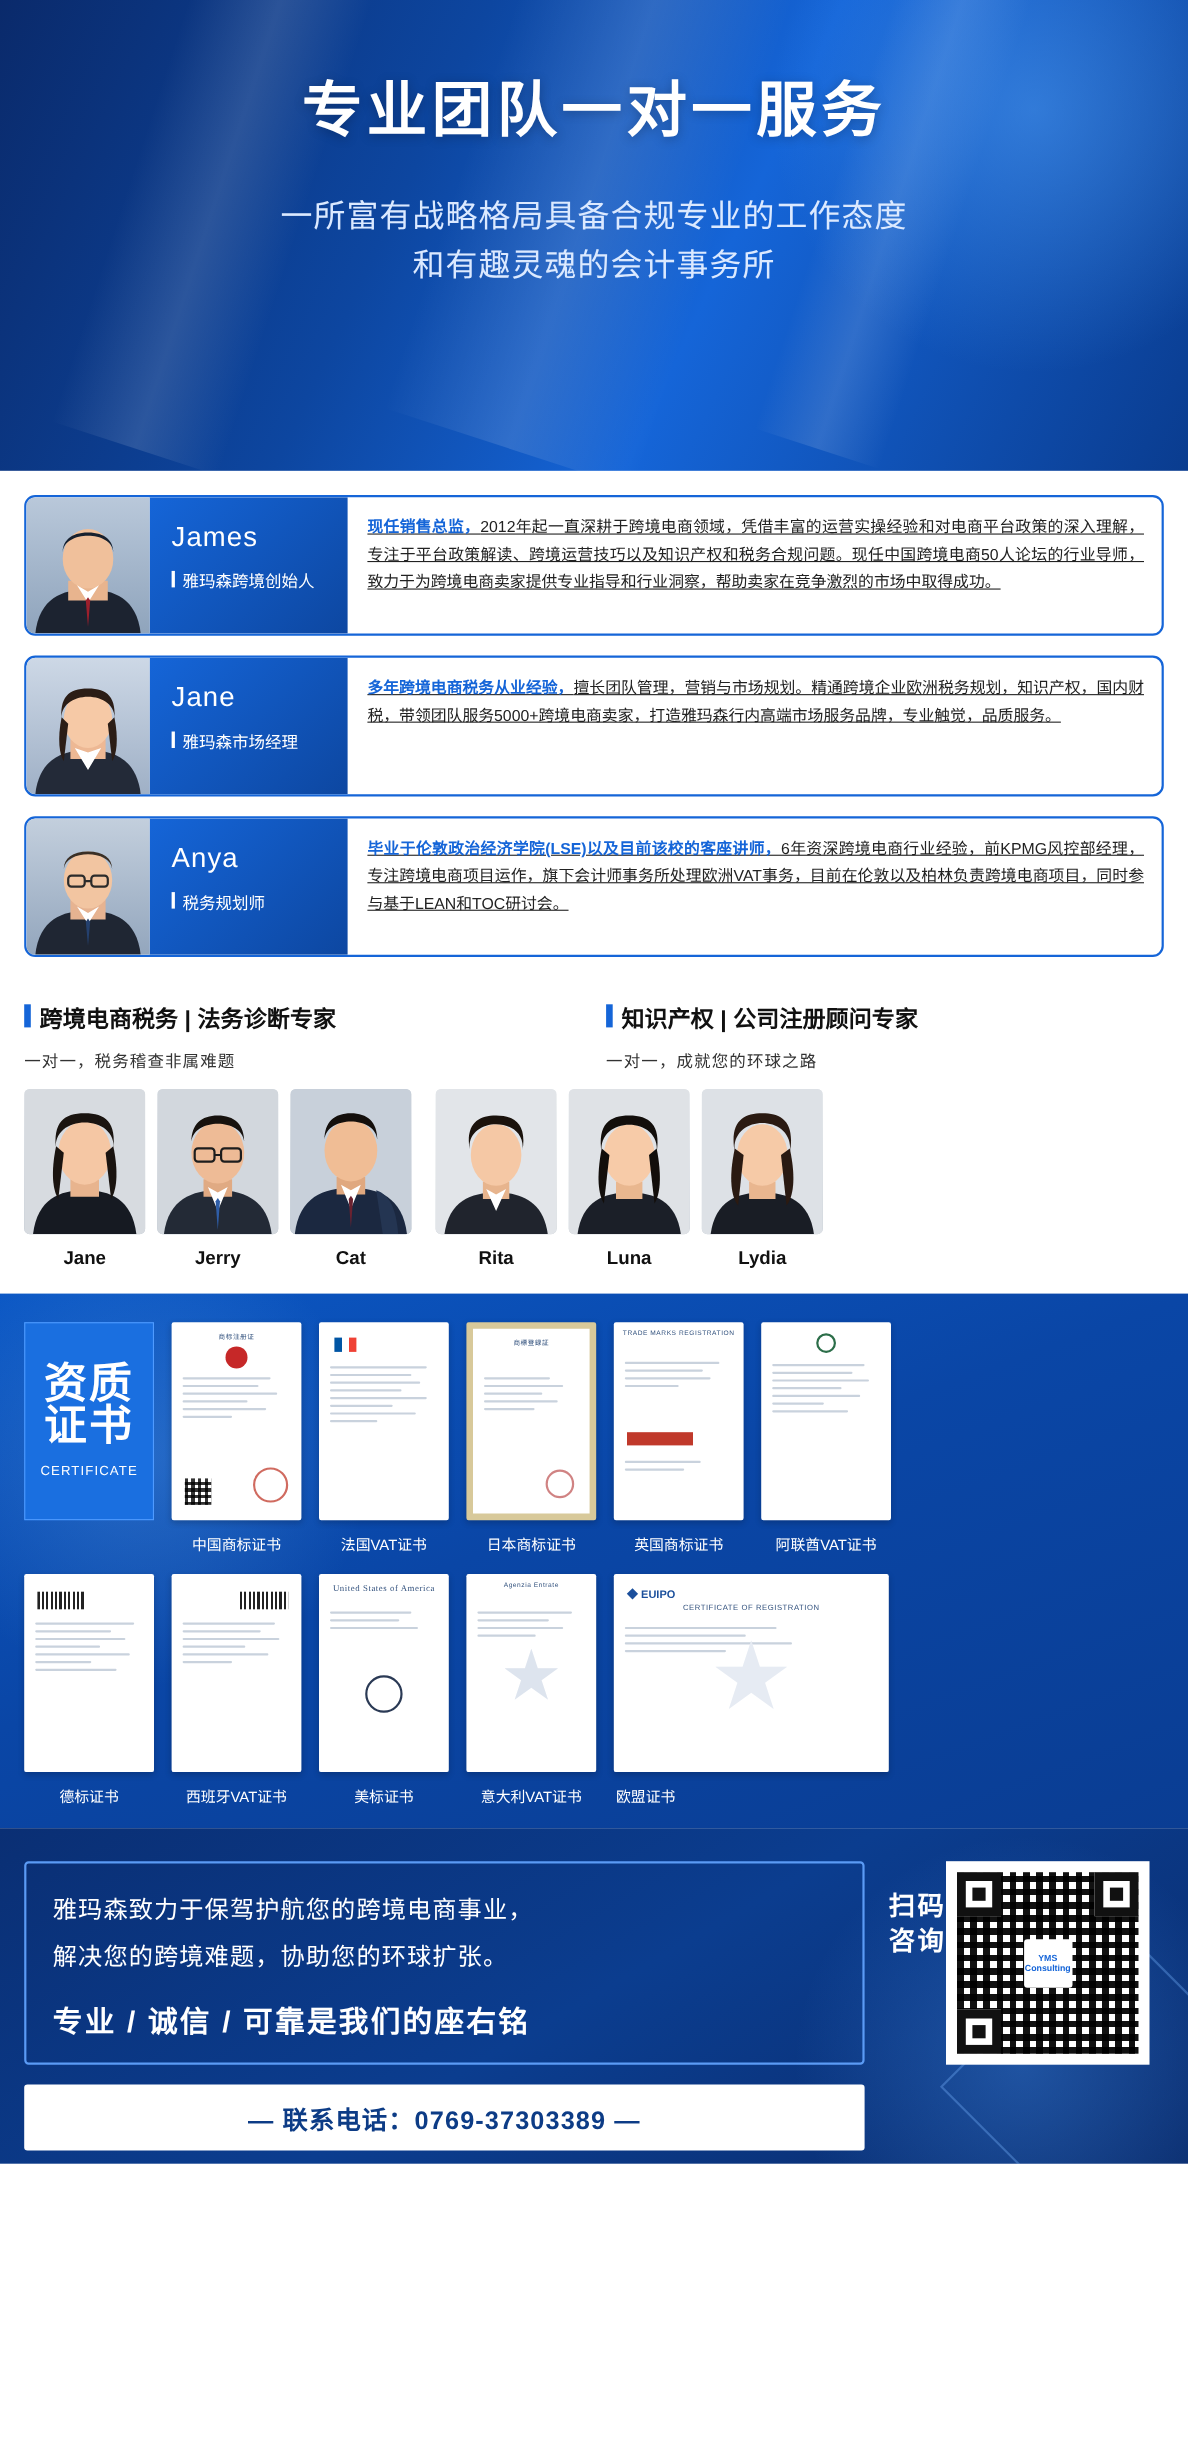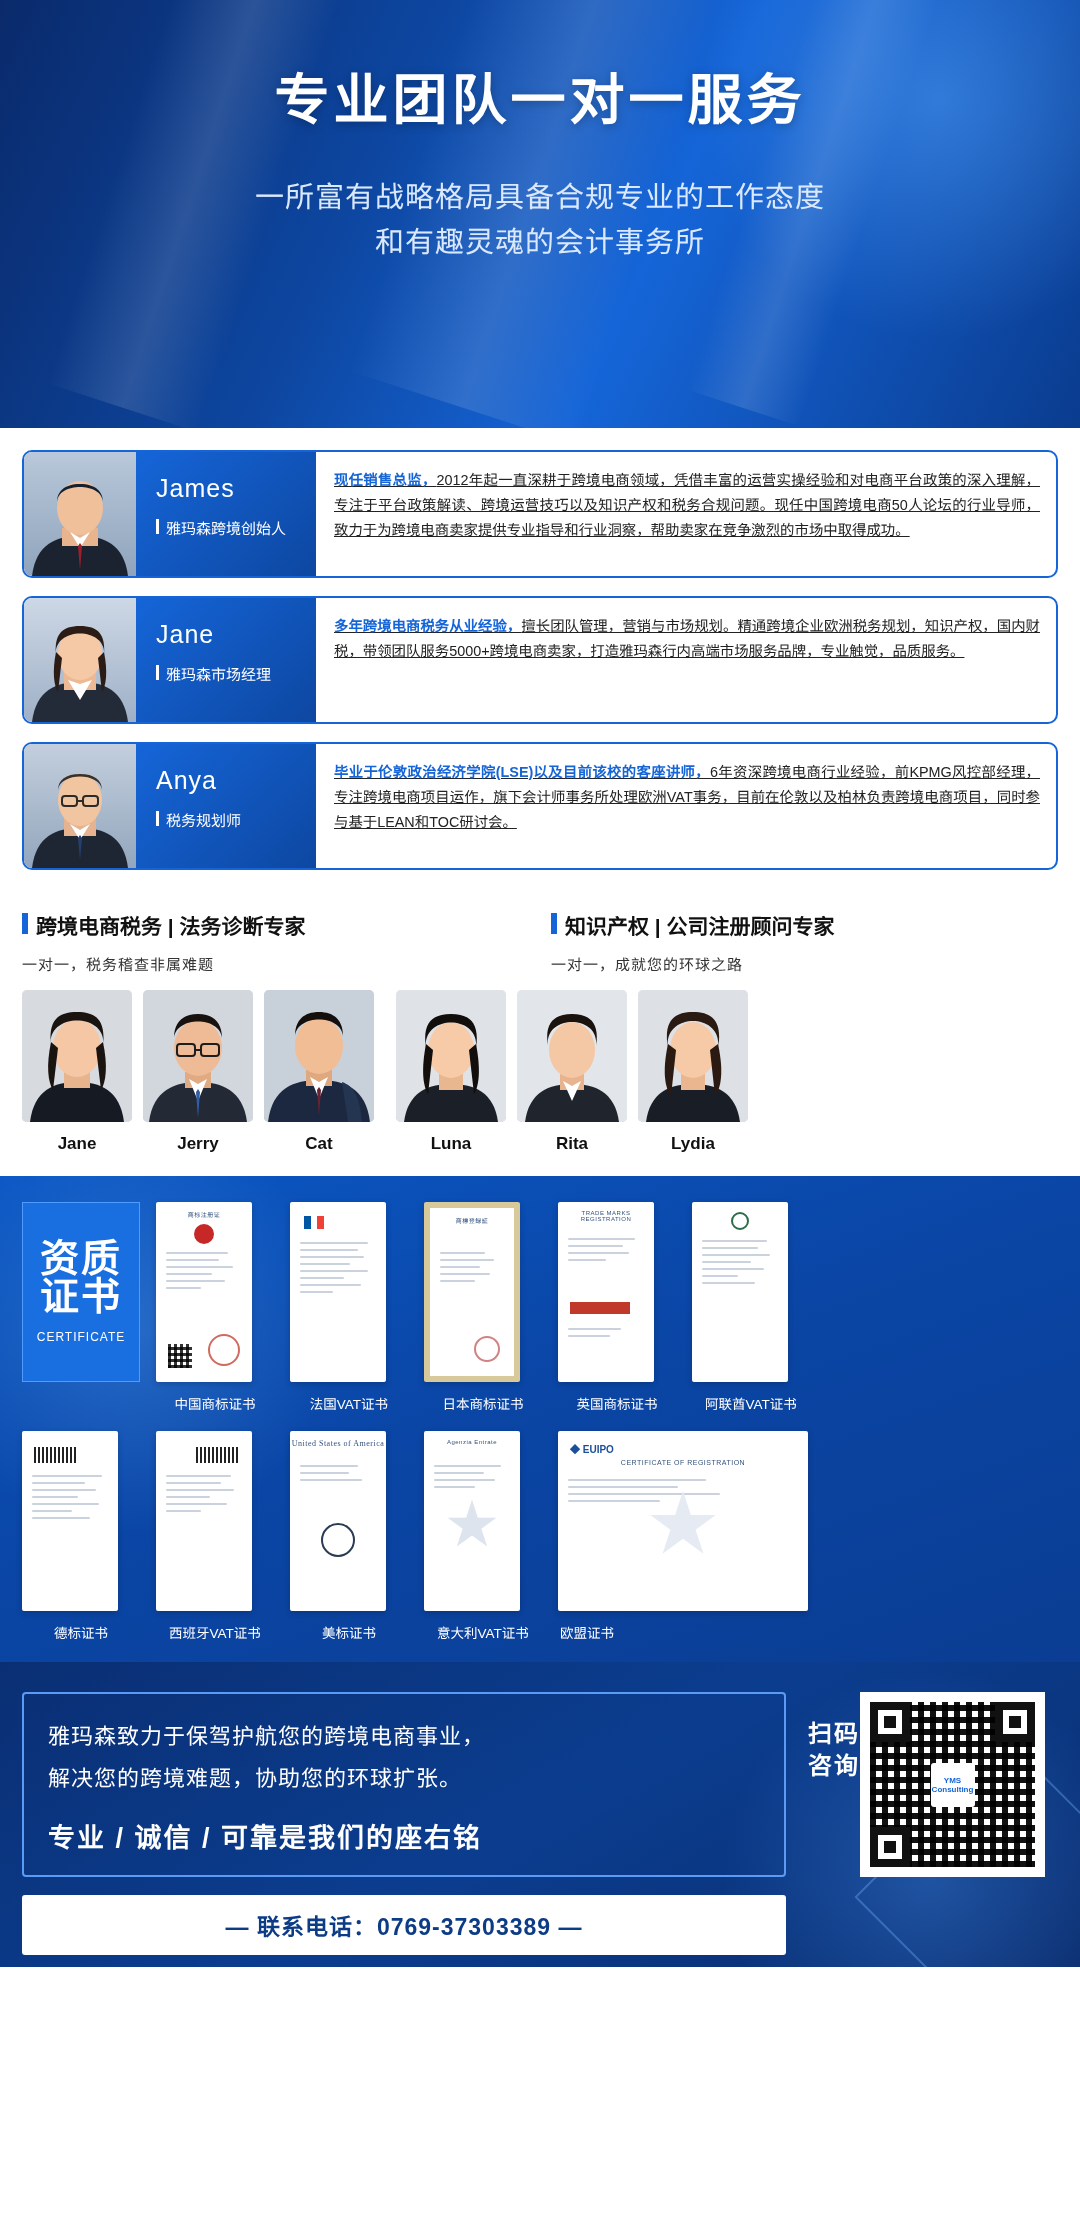--- a/index.html
+++ b/index.html
@@ -110,21 +110,21 @@
   .cert-row.second { margin-top:18px; }
   .cert-badge {
     width:118px; flex:0 0 118px; height:180px;
     background:#1a6fe0; border:1px solid #4f9bff;
     color:#fff; display:flex; flex-direction:column; align-items:center; justify-content:center;
   }
   .cert-badge .cn { font-size:39px; font-weight:bold; line-height:38px; letter-spacing:2px; }
   .cert-badge .en { font-size:12px; letter-spacing:1px; margin-top:14px; }
   .cert-item { width:118px; }
   .cert-thumb {
-    width:96px; height:180px; background:#fff; border-radius:2px;
+    width:118px; height:180px; background:#fff; border-radius:2px;
     position:relative; overflow:hidden; box-shadow:0 2px 6px rgba(0,0,0,.2);
   }
   .cert-label {
     text-align:center; color:#fff; font-size:13.5px; margin-top:11px; white-space:nowrap;
   }
   
   .doc-lines { position:absolute; inset:10px; }
   .doc-lines i {
     display:block; height:2px; background:#c9d2dd; margin-bottom:5px; border-radius:1px;
   }
@@ -360,46 +360,46 @@
             <path d="M78 92 C90 96 96 108 98 132 L84 132Z" fill="#243552"></path>
           </svg>
         </div>
         <div class="staff-name">Cat</div>
       </div>
     </div>
 
     <div class="staff-group right">
 
       <div class="staff">
+        <div class="staff-img" style="background:linear-gradient(180deg,#e9ecef,#c6ccd3)">
+          <svg viewBox="0 0 110 132" width="110" height="132">
+            <rect width="110" height="132" fill="#e2e5e9"></rect>
+            <path d="M8 132 C12 102 32 94 55 94 C78 94 98 102 102 132 Z" fill="#20242d"></path>
+            <path d="M43 84 h24 v16 h-24z" fill="#e7b48d"></path>
+            <ellipse cx="55" cy="60" rx="23" ry="28" fill="#f5c8a5"></ellipse>
+            <path d="M31 56 C27 24 83 24 79 56 C83 32 72 24 55 24 C38 24 27 32 31 56Z" fill="#1a120c"></path>
+            <path d="M55 96 l-9 -5 l9 20 l9 -20z" fill="#ffffff"></path>
+          </svg>
+        </div>
+        <div class="staff-name">Rita</div>
+      </div>
+
+      <div class="staff">
         <div class="staff-img" style="background:linear-gradient(180deg,#e6e9ed,#c2c9d1)">
           <svg viewBox="0 0 110 132" width="110" height="132">
             <rect width="110" height="132" fill="#dfe2e6"></rect>
             <path d="M8 132 C12 102 32 94 55 94 C78 94 98 102 102 132 Z" fill="#1b1f28"></path>
             <path d="M43 84 h24 v16 h-24z" fill="#e9b78f"></path>
             <ellipse cx="55" cy="60" rx="23" ry="28" fill="#f7cba8"></ellipse>
             <path d="M30 58 C26 24 84 24 80 58 C84 32 73 24 55 24 C37 24 26 32 30 58Z" fill="#120e0b"></path>
             <path d="M30 54 C25 80 27 96 32 104 L37 60Z" fill="#120e0b"></path>
             <path d="M80 54 C85 80 83 96 78 104 L73 60Z" fill="#120e0b"></path>
           </svg>
         </div>
         <div class="staff-name">Luna</div>
-      </div>
-
-      <div class="staff">
-        <div class="staff-img" style="background:linear-gradient(180deg,#e9ecef,#c6ccd3)">
-          <svg viewBox="0 0 110 132" width="110" height="132">
-            <rect width="110" height="132" fill="#e2e5e9"></rect>
-            <path d="M8 132 C12 102 32 94 55 94 C78 94 98 102 102 132 Z" fill="#20242d"></path>
-            <path d="M43 84 h24 v16 h-24z" fill="#e7b48d"></path>
-            <ellipse cx="55" cy="60" rx="23" ry="28" fill="#f5c8a5"></ellipse>
-            <path d="M31 56 C27 24 83 24 79 56 C83 32 72 24 55 24 C38 24 27 32 31 56Z" fill="#1a120c"></path>
-            <path d="M55 96 l-9 -5 l9 20 l9 -20z" fill="#ffffff"></path>
-          </svg>
-        </div>
-        <div class="staff-name">Rita</div>
       </div>
 
       <div class="staff">
         <div class="staff-img" style="background:linear-gradient(180deg,#e4e8ec,#bfc7d0)">
           <svg viewBox="0 0 110 132" width="110" height="132">
             <rect width="110" height="132" fill="#dde1e6"></rect>
             <path d="M8 132 C12 102 32 94 55 94 C78 94 98 102 102 132 Z" fill="#191d25"></path>
             <path d="M43 84 h24 v16 h-24z" fill="#e9b68f"></path>
             <ellipse cx="55" cy="60" rx="23" ry="28" fill="#f6caa7"></ellipse>
             <path d="M30 58 C25 22 85 22 80 58 C85 30 73 22 55 22 C37 22 25 30 30 58Z" fill="#2a1a12"></path>

